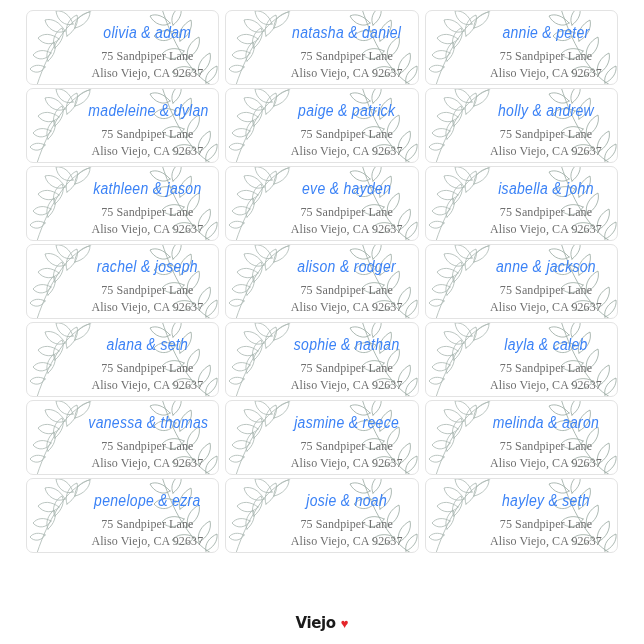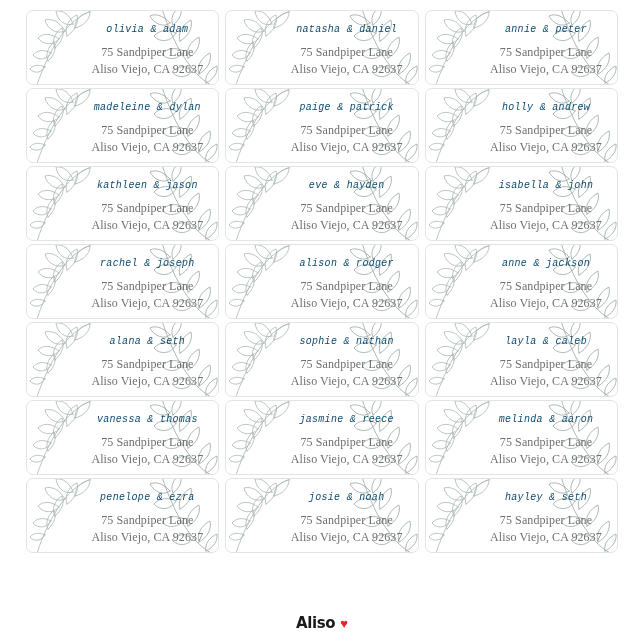--- a/index.html
+++ b/index.html
@@ -59,25 +59,25 @@
   }
   .label-text {
     position: absolute;
     right: 12px;
     top: 14px;
     width: 118px;
     text-align: center;
     z-index: 3;
   }
   .names {
-    font-family: Liberation Mono, monospace;
+    font-family: Liberation Sans, sans-serif;
     font-style: italic;
-    font-size: 10px;
+    font-size: 14px;
     letter-spacing: 0.3px;
-    color: #0c4a6e;
+    color: #3b82f6;
     white-space: nowrap;
     line-height: 1;
     margin-bottom: 9px;
     transform: scaleY(1.12);
   }
   .addr {
     font-family: "Liberation Serif", serif;
     font-size: 12px;
     color: #6f6f6f;
     line-height: 1.38;
@@ -865,16 +865,16 @@
 </svg>
 <div class="label-text">
           <div class="names">hayley &amp; seth</div>
           <div class="addr">75 Sandpiper Lane</div>
           <div class="addr">Aliso Viejo, CA 92637</div>
         </div>
       </div>
     </div>
 
   <div id="footer">
-    <span class="brand">Aliso</span><span class="heart">♥</span>
+    <span class="brand">Viejo</span><span class="heart">♥</span>
   </div>
 
 </div>
 
 </body></html>

